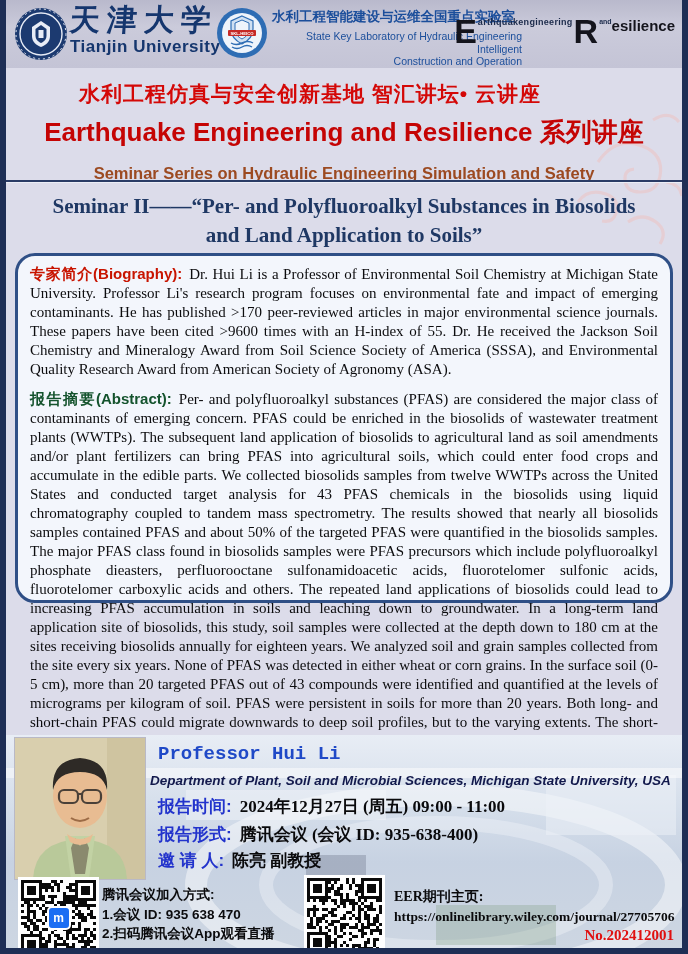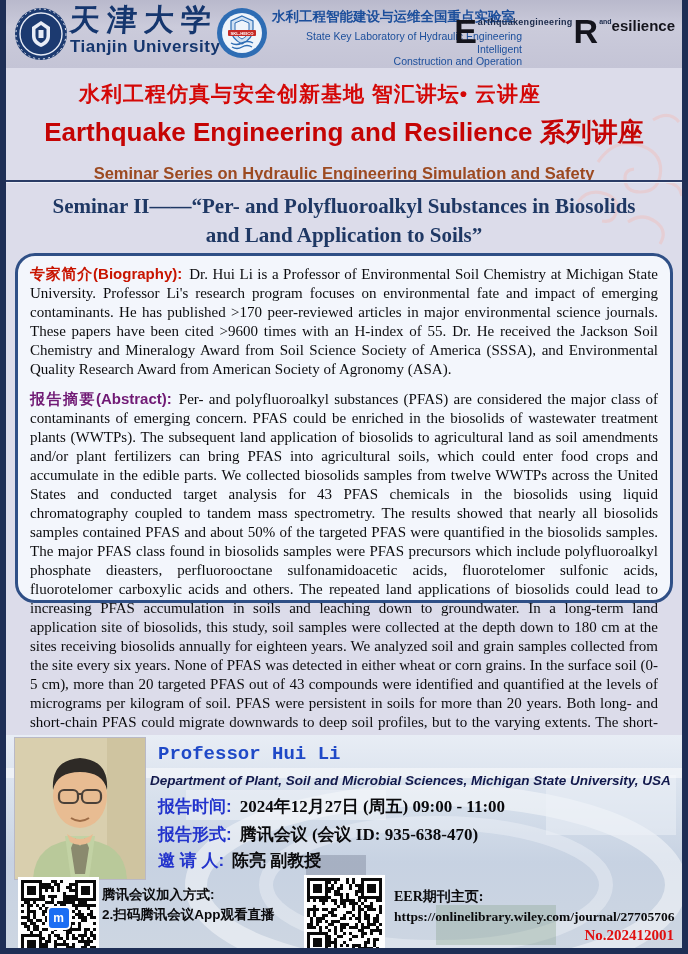--- a/index.html
+++ b/index.html
@@ -39,21 +39,21 @@
   .rule{position:absolute;left:0;top:180px;width:676px;height:2px;background:#2b3c66;border-bottom:1px solid #eceef6;}
   .cloud{position:absolute;right:-6px;top:92px;opacity:.55;pointer-events:none;}
   .seminar-title{position:absolute;left:6px;top:192px;width:664px;text-align:center;
     color:#1f3864;font-weight:700;font-size:21px;line-height:29px;font-family:"Liberation Serif",serif;}
   
   .mainbox{position:absolute;left:9px;top:253px;width:658px;height:350px;box-sizing:border-box;
     background:#f3f6fc;border:3px solid #2f4f86;border-radius:20px;padding:8px 12px 6px 12px;}
   .para{font-size:15px;line-height:19px;text-align:justify;color:#0c0c0e;margin:0 0 10px 0;}
   .lbl{font-family:"Liberation Sans",sans-serif;font-weight:700;margin-right:7px;}
   .lbl-bio{color:#c81400;}
-  .lbl-abs{color:#701a75;}
+  .lbl-abs{color:#14532d;}
   
   .bottom{position:absolute;left:0;top:735px;width:676px;height:213px;
     background:linear-gradient(180deg,#e8edf5 0%,#d7e0ec 30%,#c7d2e2 60%,#cdd6e2 100%);}
   .campus{position:absolute;left:0;top:0;}
   .portrait{position:absolute;left:8px;top:2px;border:1px solid #b9b9c6;}
   .name{position:absolute;left:152px;top:8px;color:#1f49c7;font-family:Liberation Mono, monospace;font-weight:800;font-size:19px;}
   .dept{position:absolute;left:144px;top:38px;color:#12194c;font-family:"Liberation Sans",sans-serif;font-style:italic;font-weight:700;font-size:13.5px;}
   .inforow{position:absolute;left:152px;font-size:17px;white-space:nowrap;}
   .blbl{color:#2233cc;font-family:"Liberation Sans",sans-serif;font-weight:800;margin-right:8px;}
   .bval{color:#0a0a0c;font-weight:700;font-family:"Liberation Serif",serif;}
@@ -180,21 +180,21 @@
       <path d="M52 96 q13 10 26 0 l-3 8 q-10 6 -20 0 z" fill="#e8bc92"></path>
     </svg>
 
     <div class="name">Professor Hui Li</div>
     <div class="dept">Department of Plant, Soil and Microbial Sciences, Michigan State University, USA</div>
 
     <div class="inforow row-time">
       <span class="blbl">报告时间:</span><span class="bval">2024年12月27日 (周五) 09:00 - 11:00</span>
     </div>
     <div class="inforow row-format">
-      <span class="blbl">报告形式:</span><span class="bval">腾讯会议 (会议 ID:  935-638-470)</span>
+      <span class="blbl">报告形式:</span><span class="bval">腾讯会议 (会议 ID:  935-638-400)</span>
     </div>
     <div class="inforow row-inviter">
       <span class="blbl">邀 请 人:</span><span class="bval">陈亮 副教授</span>
     </div>
 
     <div class="qr" style="left:12px;top:142px;" id="qr1">
         <div class="qr-grid" style="grid-template-columns: repeat(25, 3px);">
           <div class="m m1"></div>
           <div class="m m1"></div>
           <div class="m m1"></div>
@@ -818,20 +818,21 @@
           <div class="m m0"></div>
           <div class="m m0"></div>
           <div class="m m0"></div>
           <div class="m m1"></div>
           <div class="m m1"></div>
         </div>
       <div class="qr-logo">m</div>
     </div>
     <div class="join-text">
       <div>腾讯会议加入方式:</div>
+      <div>1.会议 ID:  935 638 470</div>
       <div>2.扫码腾讯会议App观看直播</div>
     </div>
     <div class="qr" style="left:298px;top:140px;" id="qr2">
         <div class="qr-grid" style="grid-template-columns: repeat(25, 3px);">
           <div class="m m1"></div>
           <div class="m m1"></div>
           <div class="m m1"></div>
           <div class="m m1"></div>
           <div class="m m1"></div>
           <div class="m m1"></div>

